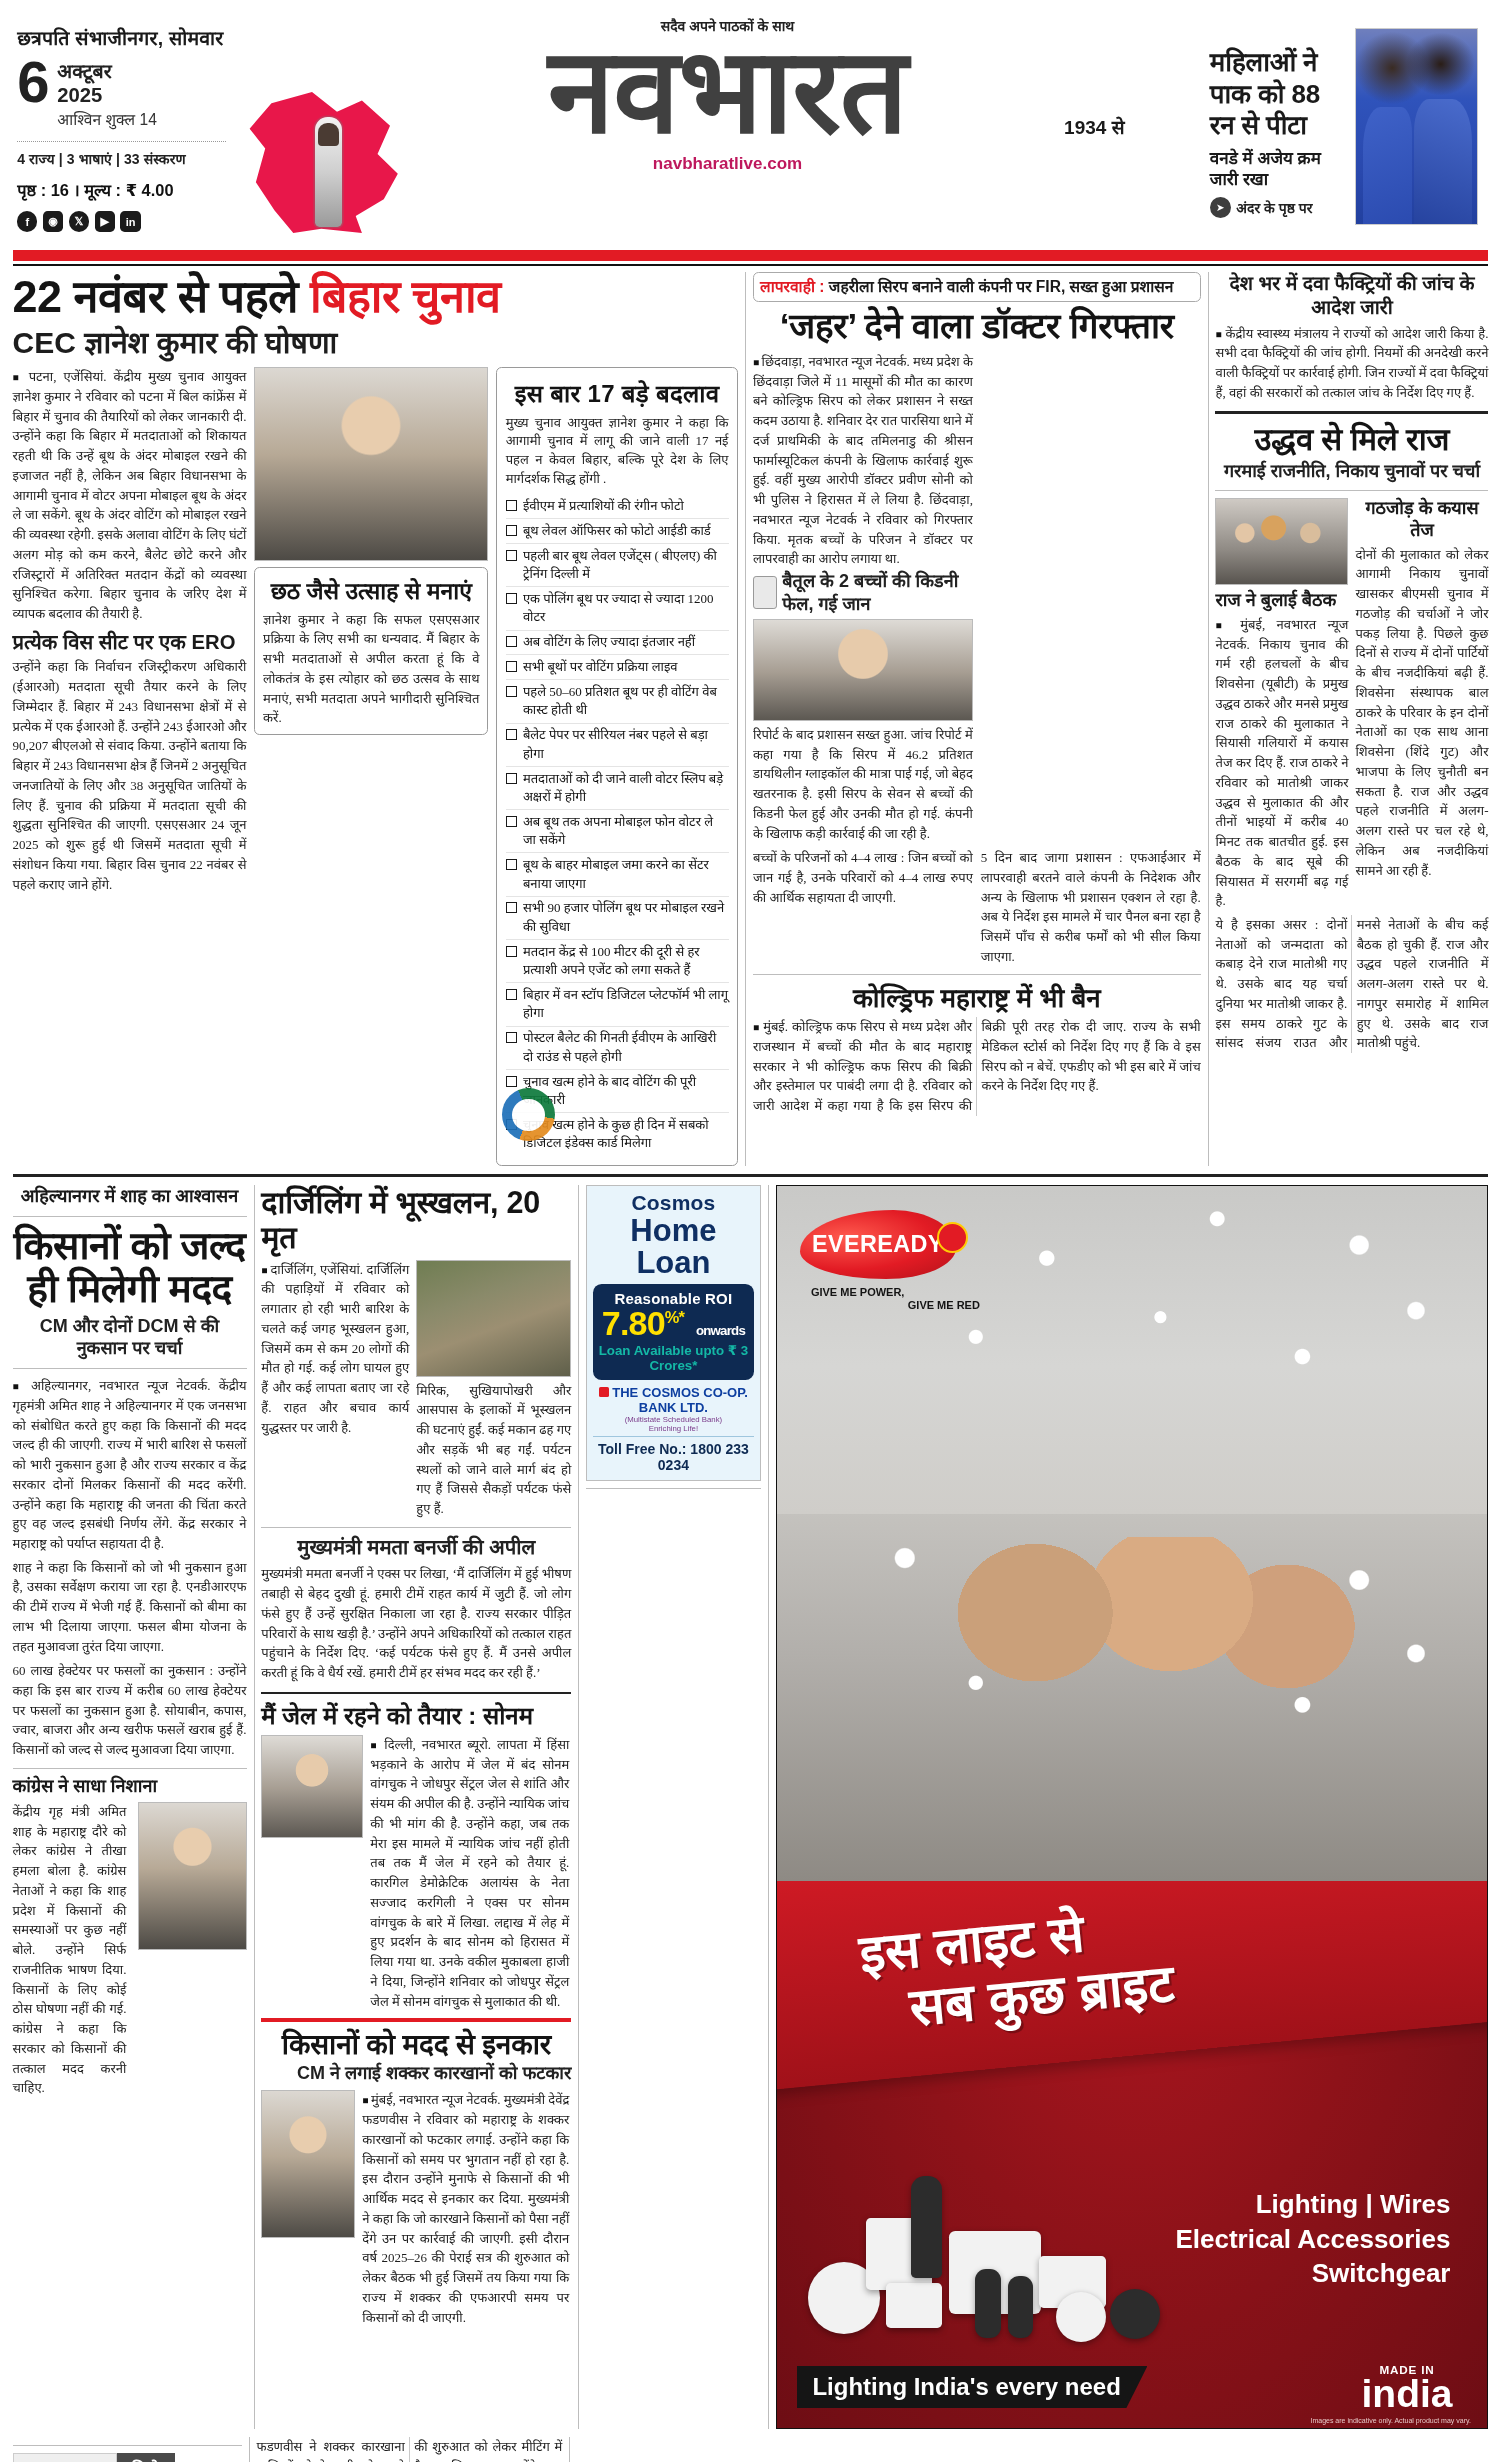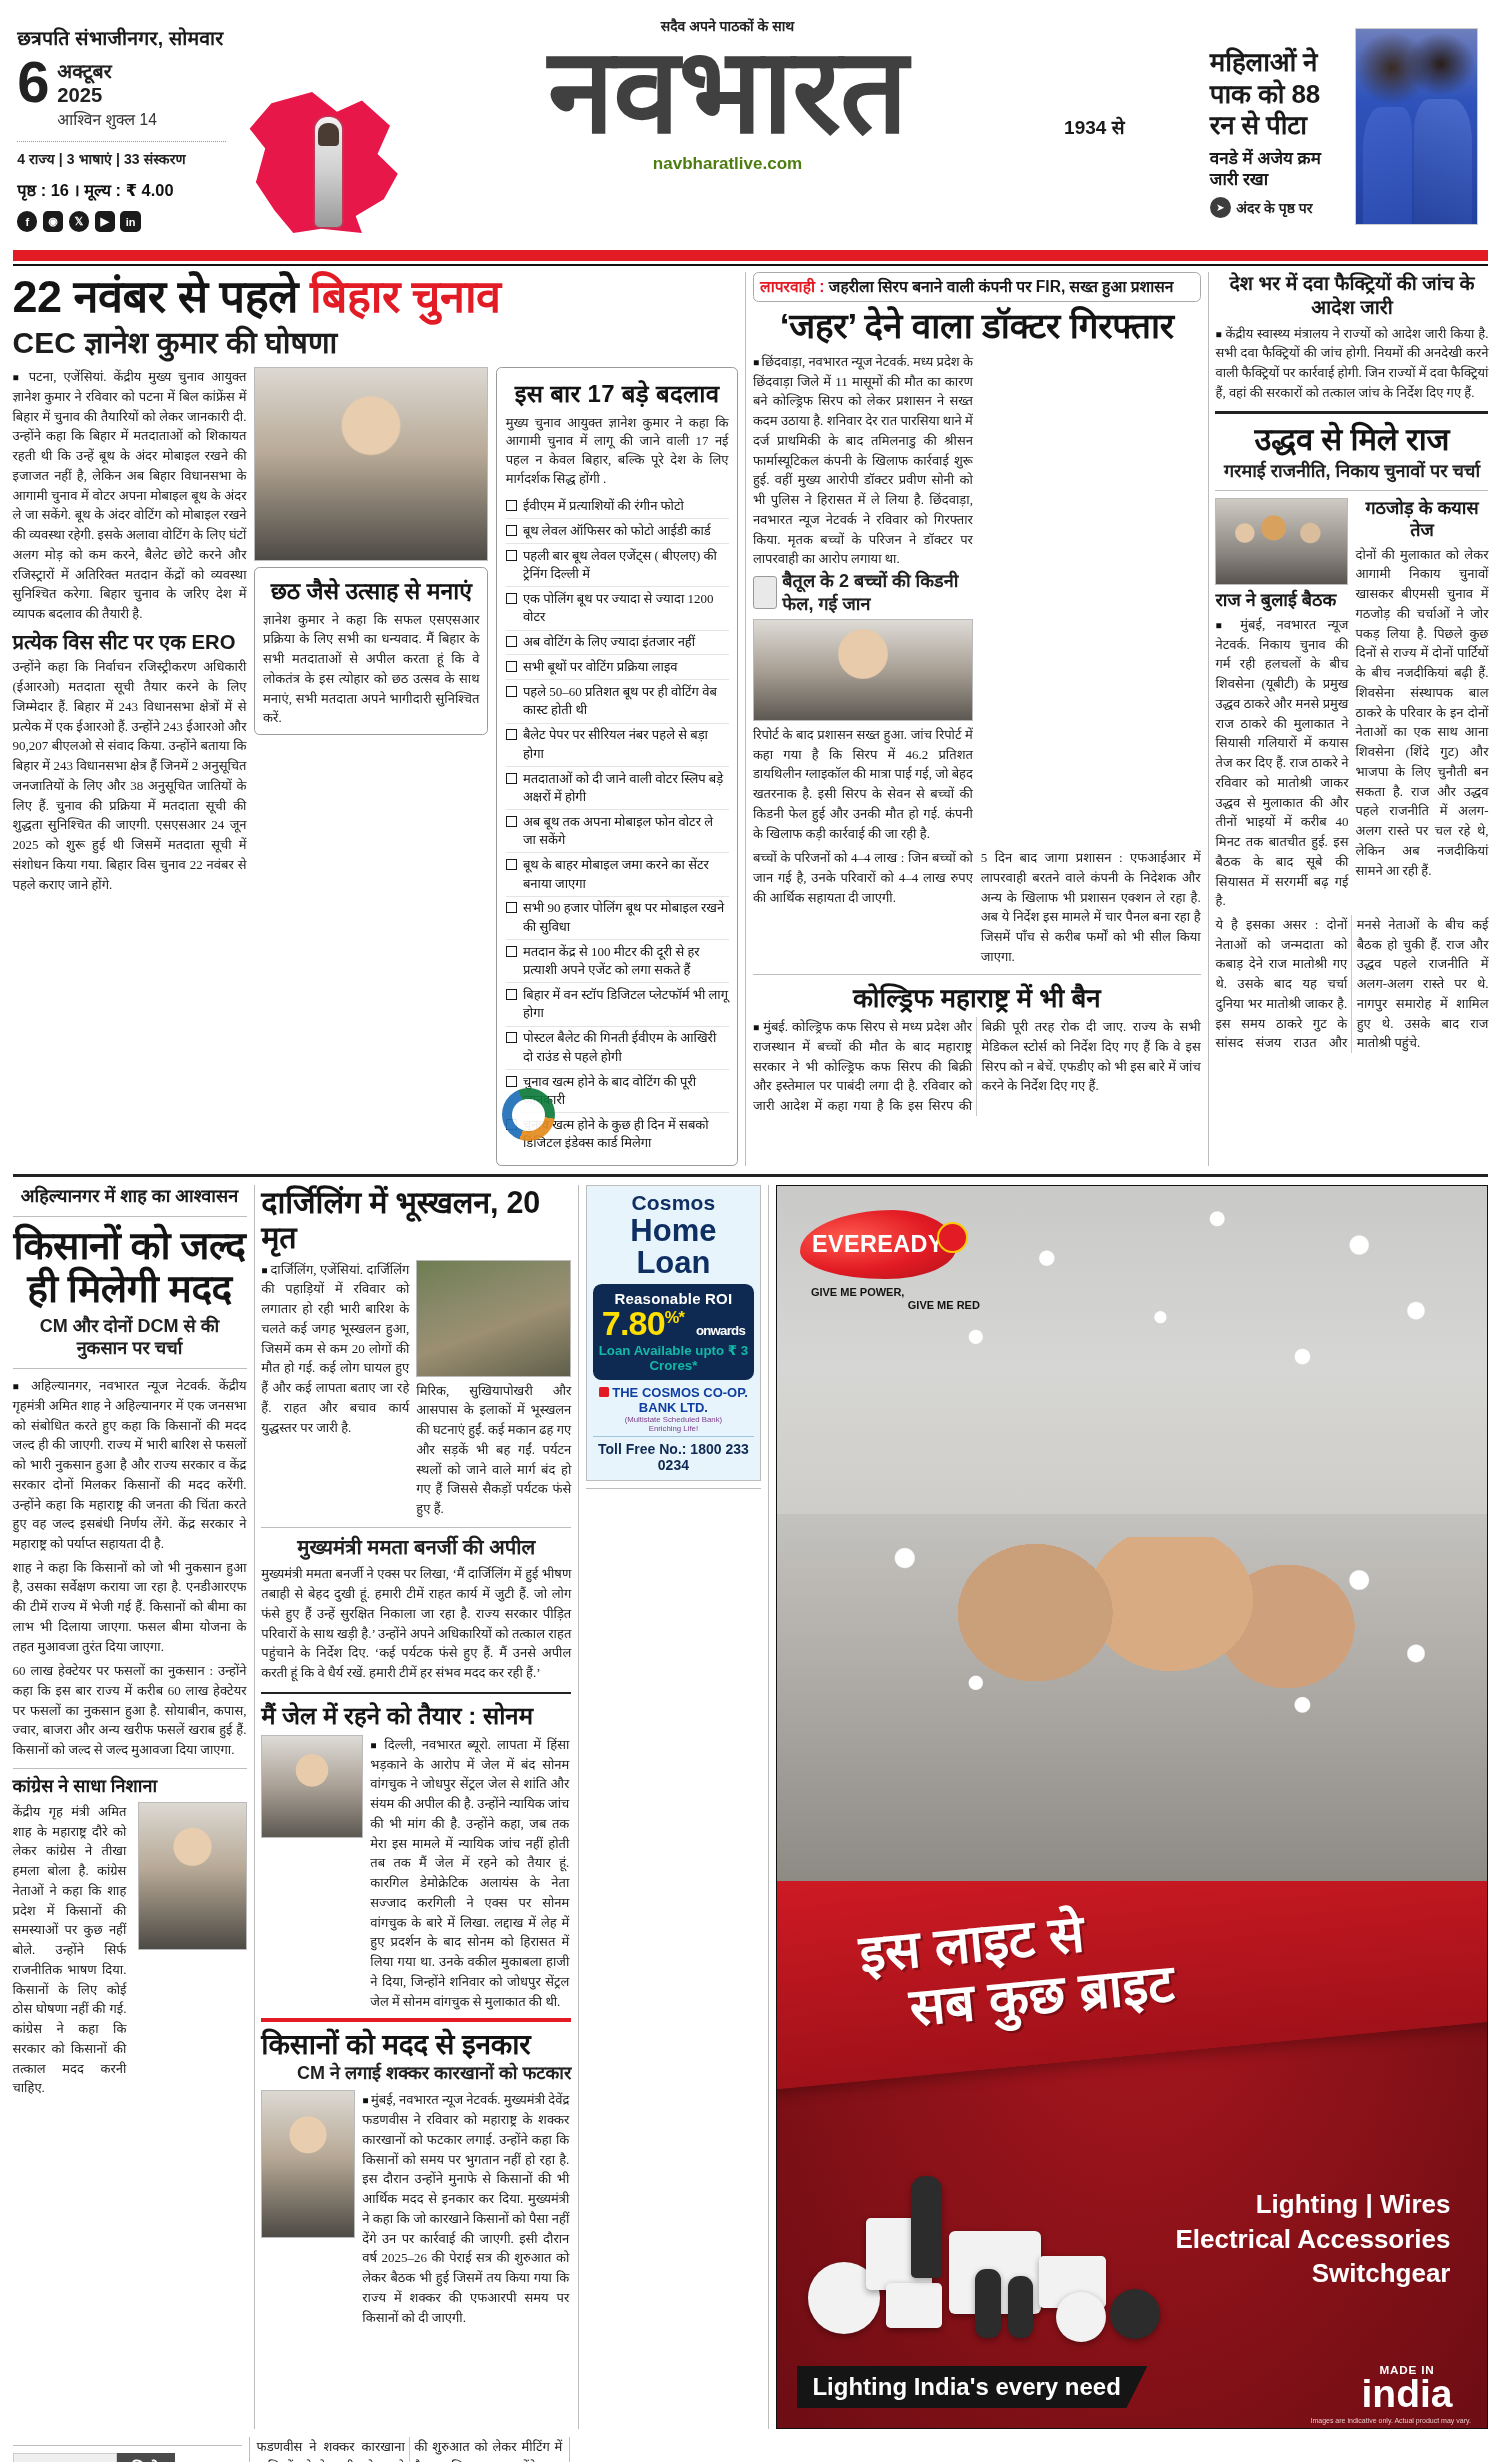--- a/index.html
+++ b/index.html
@@ -51,21 +51,21 @@
   .mh-logo {
     font-size: 119px; font-weight: 900; color: #404040; letter-spacing: -0.8px;
     line-height: 1.02; font-family: "Liberation Sans", sans-serif;
     position: relative; z-index: 3;
   }
   .mh-since {
     position: absolute; right: 56px; bottom: 34px; font-size: 19px;
     font-weight: 700; color: #1a1a1a;
   }
   .mh-site {
-    font-size: 17px; color: #4d7c0f; font-weight: 600; margin-top: 3.1px;
+    font-size: 17px; color: #be185d; font-weight: 600; margin-top: 3.1px;
   }
   .mh-ink {
     position: absolute; left: 234px; top: 81px; width: 156px; height: 141px; z-index: 1;
   }
   .ink-map {
     position: absolute; inset: 0;
     background: #e8174a;
     clip-path: polygon(16% 8%, 42% 0%, 58% 14%, 74% 6%, 92% 24%, 84% 44%, 97% 58%,
       88% 76%, 70% 88%, 74% 100%, 48% 97%, 30% 100%, 18% 84%, 6% 64%, 12% 40%, 2% 26%);
   }
@@ -623,21 +623,21 @@
       <div class="hl-m" style="font-size:24px;">मैं जेल में रहने को तैयार : सोनम</div>
       <div style="display:flex;gap:7px;margin-top:4.7px;">
         <div class="photo portrait" style="width:102px;height:103px;"></div>
         <div class="body-t" style="width:199px;">
           <span class="lead">दिल्ली, नवभारत ब्यूरो. लापता में हिंसा भड़काने के आरोप में जेल में बंद सोनम वांगचुक ने जोधपुर सेंट्रल जेल से शांति और संयम की अपील की है. उन्होंने न्यायिक जांच की भी मांग की है. उन्होंने कहा, जब तक मेरा इस मामले में न्यायिक जांच नहीं होती तब तक मैं जेल में रहने को तैयार हूं. कारगिल डेमोक्रेटिक अलायंस के नेता सज्जाद करगिली ने एक्स पर सोनम वांगचुक के बारे में लिखा. लद्दाख में लेह में हुए प्रदर्शन के बाद सोनम को हिरासत में लिया गया था. उनके वकील मुकाबला हाजी ने दिया, जिन्होंने शनिवार को जोधपुर सेंट्रल जेल में सोनम वांगचुक से मुलाकात की थी.</span>
         </div>
       </div>
 
       <div class="hrule-red"></div>
 
-      <div class="hl-l" style="font-size:28px;text-align:left;">किसानों को मदद से इनकार</div>
+      <div class="hl-l" style="font-size:28px;text-align:center;">किसानों को मदद से इनकार</div>
       <div class="hl-sub2" style="text-align:right;margin-top:2.3px;">CM ने लगाई शक्कर कारखानों को फटकार</div>
       <div style="display:flex;gap:7px;margin-top:5.5px;">
         <div class="photo politician" style="width:94px;height:148px;"></div>
         <div class="body-t" style="width:207px;">
           <span class="lead">मुंबई, नवभारत न्यूज नेटवर्क. मुख्यमंत्री देवेंद्र फडणवीस ने रविवार को महाराष्ट्र के शक्कर कारखानों को फटकार लगाई. उन्होंने कहा कि किसानों को समय पर भुगतान नहीं हो रहा है. इस दौरान उन्होंने मुनाफे से किसानों की भी आर्थिक मदद से इनकार कर दिया. मुख्यमंत्री ने कहा कि जो कारखाने किसानों को पैसा नहीं देंगे उन पर कार्रवाई की जाएगी. इसी दौरान वर्ष 2025–26 की पेराई सत्र की शुरुआत को लेकर बैठक भी हुई जिसमें तय किया गया कि राज्य में शक्कर की एफआरपी समय पर किसानों को दी जाएगी.</span>
         </div>
       </div>
     </div>
 
     <div class="vrule"></div>

